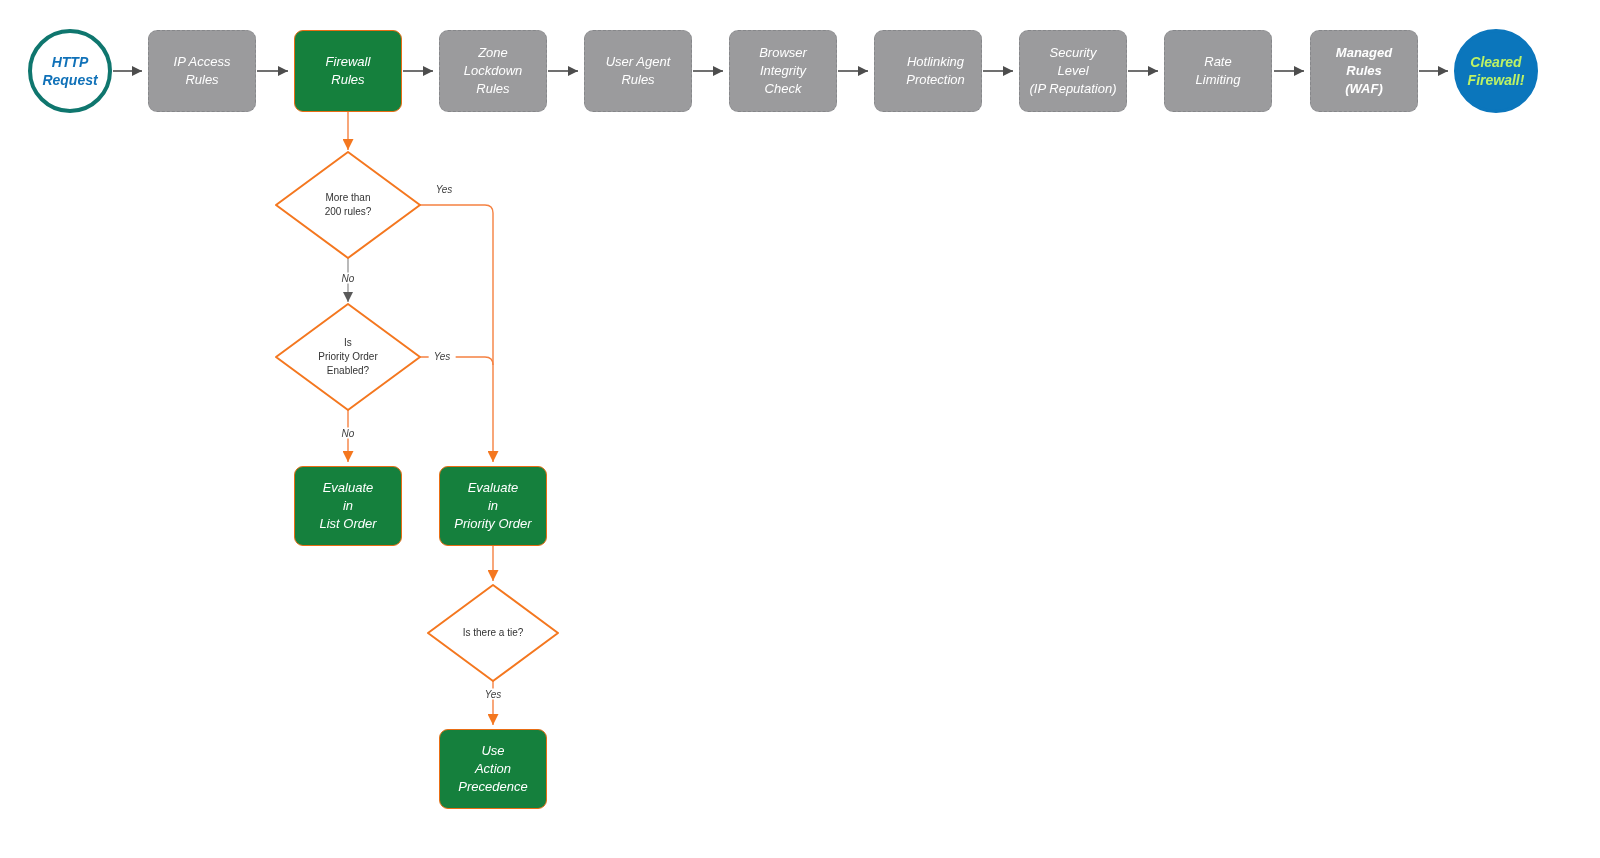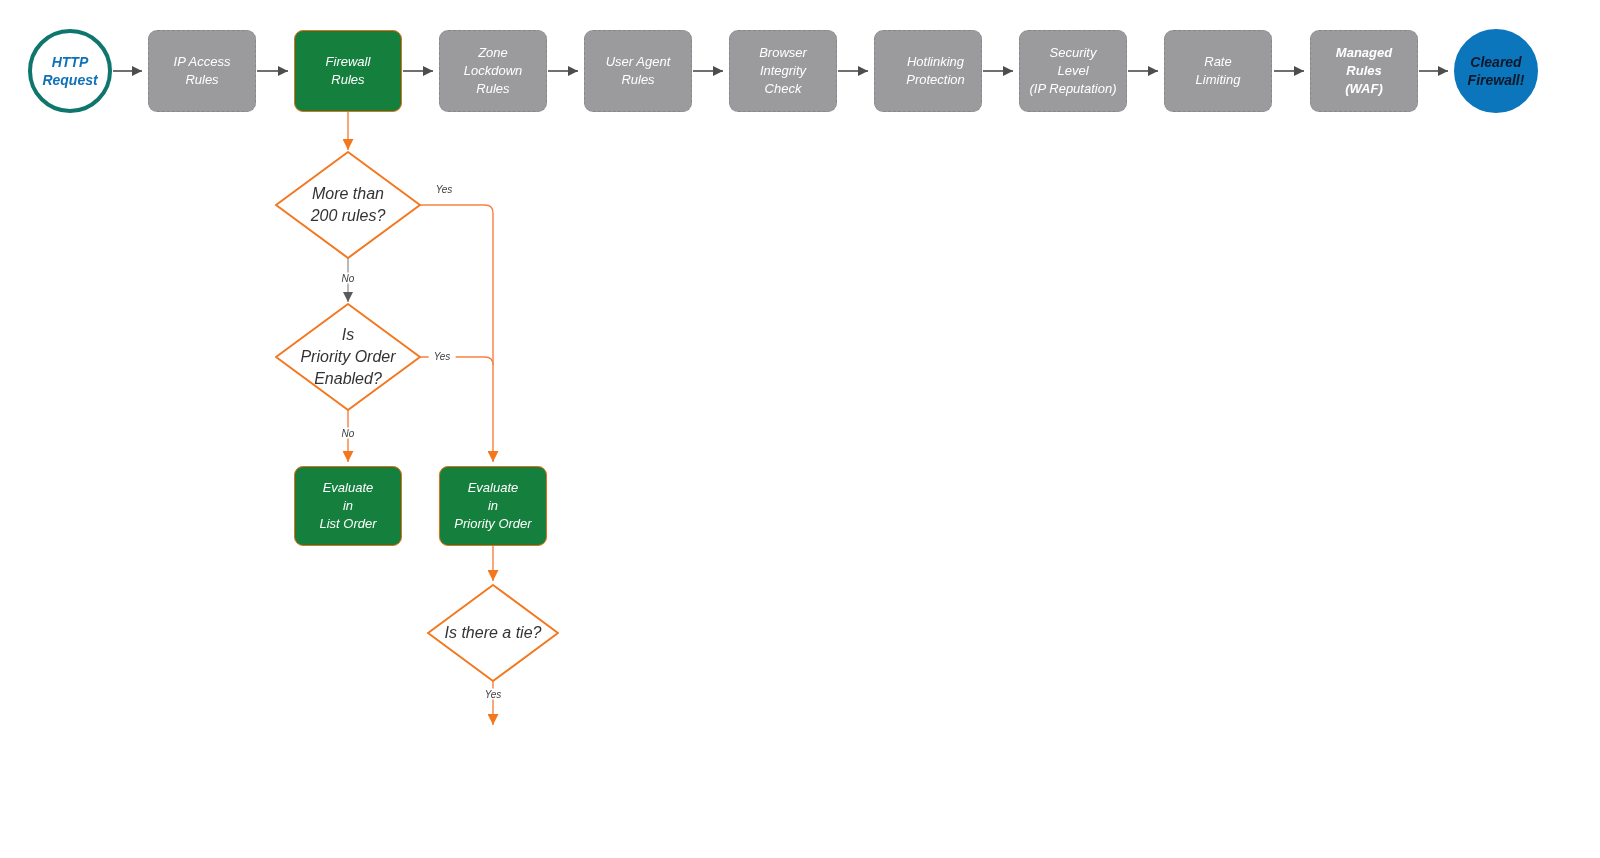--- a/index.html
+++ b/index.html
@@ -57,40 +57,39 @@
   }
   .terminal-start {
     background: #ffffff;
     border: 4px solid #0f766e;
   }
   .terminal-start .terminal-label { color: #1071B8; }
   .terminal-end {
     background: #0B76BC;
     border: 3px solid #0B76BC;
   }
-  .terminal-end .terminal-label { color: #0f172a; }
+  .terminal-end .terminal-label { color: #bef264; }
   .terminal-label {
     font-weight: bold;
     font-style: italic;
     font-size: 14px;
     line-height: 1.3;
     white-space: pre-line;
   }
   
   .diamond-text {
     position: absolute;
     display: flex;
     align-items: center;
     justify-content: center;
     text-align: center;
     color: #333333;
-    font-size: 16px;
+    font-size: 10px;
     line-height: 1.38;
     white-space: pre-line;
-    font-style: italic;
   }
   
   .edge-label {
     position: absolute;
     transform: translate(-50%, -50%);
     background: #ffffff;
     padding: 0 5px;
     color: #404040;
     font-style: italic;
     font-size: 10px;
@@ -206,20 +205,25 @@
   <div class="node node-orange" style="left:294px; top:466px; height:80px;">
     <div class="node-label">Evaluate
 in
 List Order</div>
   </div>
   <div class="node node-orange" style="left:439px; top:466px; height:80px;">
     <div class="node-label">Evaluate
 in
 Priority Order</div>
   </div>
+  <div class="node node-orange" style="left:439px; top:729px; height:80px;">
+    <div class="node-label">Use
+Action
+Precedence</div>
+  </div>
 
   <div class="edge-label" style="left:444px; top:189px;">Yes</div>
   <div class="edge-label" style="left:348px; top:278px;">No</div>
   <div class="edge-label" style="left:442px; top:356px;">Yes</div>
   <div class="edge-label" style="left:348px; top:433px;">No</div>
   <div class="edge-label" style="left:493px; top:694px;">Yes</div>
 
 </div>
 
 </body></html>

